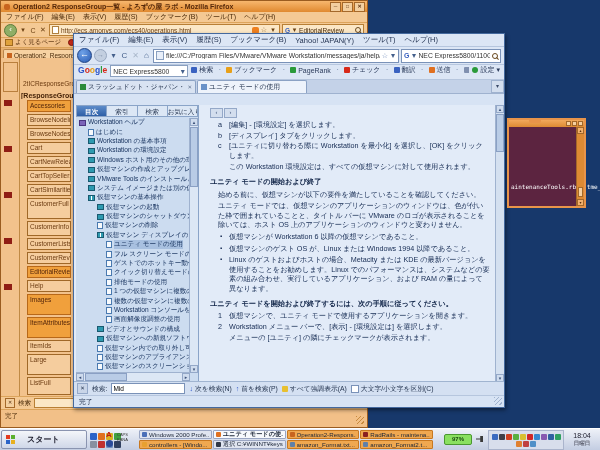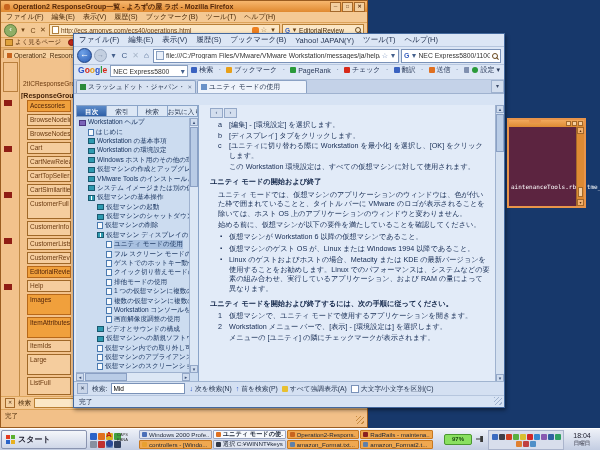--- a/index.html
+++ b/index.html
@@ -185,21 +185,21 @@
           border:1px solid #a4682a;font-size:4px;line-height:5px;text-align:center;color:#5a3010;box-sizing:border-box;}
 
   
   #taskbar{position:absolute;left:0;top:428px;width:600px;height:22px;
            background:linear-gradient(#eef1f8,#c3cde2);border-top:1px solid #fff;box-sizing:border-box;}
   #startbtn{position:absolute;left:1px;top:1px;width:86px;height:19px;
             background:linear-gradient(#f4f6fa,#cfd7e8);border:1px solid #8a94b0;border-radius:2px;
             display:flex;align-items:center;gap:3px;padding:0 4px;box-sizing:border-box;}
   .flag{width:9px;height:9px;display:grid;grid-template-columns:4px 4px;grid-template-rows:4px 4px;gap:1px;flex:none;}
   .flag i{display:block;}
-  #startbtn .lbl{font-size:8px;font-weight:bold;color:#1a1a2a;}
+  #startbtn .lbl{font-size:8px;font-weight:bold;color:#1a1a2a;margin-left:9px;}
   #qlaunch{position:absolute;left:90px;top:1px;width:32px;height:20px;display:flex;flex-wrap:wrap;gap:1px;align-content:center;}
   .ql{width:7px;height:7px;border-radius:1px;}
   #langbar{position:absolute;left:104px;top:1px;width:34px;height:20px;}
   #langbar .A{position:absolute;left:2px;top:0;color:#c01818;font-size:8px;font-weight:bold;}
   #langbar .o{position:absolute;left:2px;top:10px;width:7px;height:7px;border-radius:50%;background:#2a4a9a;}
   #langbar .caps{position:absolute;left:13px;top:2px;font-size:4px;color:#333;line-height:5px;}
   #tasks{position:absolute;left:139px;top:1px;width:294px;height:20px;
          display:grid;grid-template-columns:repeat(4,1fr);grid-template-rows:9px 9px;gap:1px;}
   .tb{display:flex;align-items:center;gap:2px;padding:0 2px;border-radius:1px;overflow:hidden;
       background:#dfe4f0;border:1px solid #9aa6c4;box-sizing:border-box;}
@@ -584,22 +584,22 @@
             <div class="step">
               <span class="mk">b</span>
               <span>[ディスプレイ] タブをクリックします。</span>
             </div>
             <div class="step">
               <span class="mk">c</span>
               <span>[ユニティに切り替わる際に Workstation を最小化] を選択し、[OK] をクリックします。</span>
             </div>
             <div class="indent">この Workstation 環境設定は、すべての仮想マシンに対して使用されます。</div>
             <div class="heading">ユニティ モードの開始および終了</div>
+            <div class="para">始める前に、仮想マシンが以下の要件を満たしていることを確認してください。</div>
             <div class="para">ユニティ モードでは、仮想マシンのアプリケーションのウィンドウは、色が付いた枠で囲まれていることと、タイトル バーに VMware のロゴが表示されることを除いては、ホスト OS 上のアプリケーションのウィンドウと変わりません。</div>
-            <div class="para">始める前に、仮想マシンが以下の要件を満たしていることを確認してください。</div>
             <div class="bullet">
               <span class="mk">▪</span>
               <span>仮想マシンが Workstation 6 以降の仮想マシンであること。</span>
             </div>
             <div class="bullet">
               <span class="mk">▪</span>
               <span>仮想マシンのゲスト OS が、Linux または Windows 1994 以降であること。</span>
             </div>
             <div class="bullet">
               <span class="mk">▪</span>

